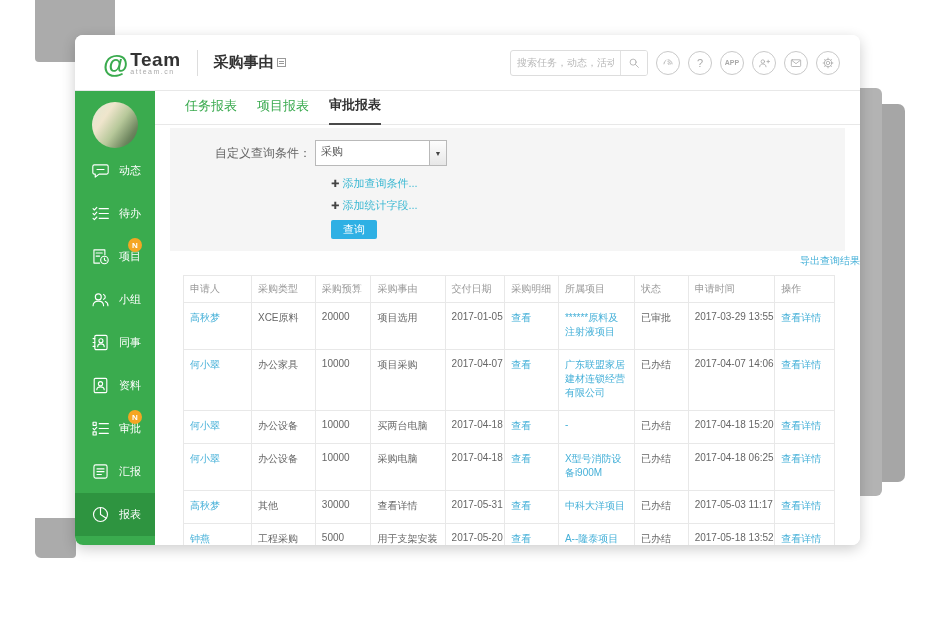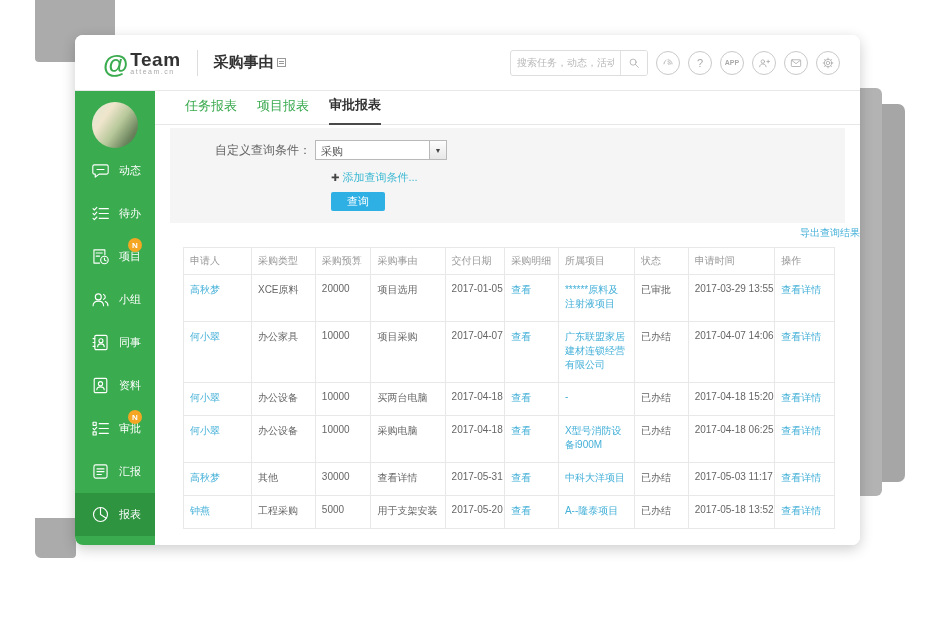--- a/index.html
+++ b/index.html
@@ -64,29 +64,29 @@
 
   
   .content { position:absolute; left:80px; top:56px; right:0; bottom:0; background:#fff; overflow:hidden; }
   .tabs { display:flex; align-items:flex-end; padding:0 0 0 30px; height:34px; border-bottom:1px solid #e8e8e8; }
   .tab { font-size:13px; color:#3aaa4f; margin-right:20px; padding-bottom:9px; cursor:pointer; }
   .tab.active { color:#333; font-weight:bold; border-bottom:2px solid #4a4a4a; margin-bottom:-1px; }
 
   .filter { margin:3px 15px 0 15px; background:#f5f5f5; padding:12px 0 12px 45px; }
   .filter-row1 { display:flex; align-items:center; }
   .filter-label { font-size:12px; color:#666; }
-  .select { display:inline-flex; width:132px; height:20px; border:1px solid #b9b9b9; background:#fff;
+  .select { display:inline-flex; width:132px; height:26px; border:1px solid #b9b9b9; background:#fff;
             margin-left:4px; cursor:pointer; }
   .select-val { flex:1; font-size:11px; color:#555; padding:3px 5px; white-space:nowrap; overflow:hidden; }
   .select-arrow { width:17px; border-left:1px solid #b9b9b9; background:linear-gradient(#fdfdfd,#e7e7e7);
                   display:flex; align-items:center; justify-content:center; font-size:7px; color:#444; }
   .filter-links { margin:10px 0 0 116px; }
   .add-link { font-size:11px; color:#3db9d3; cursor:pointer; display:block; margin-bottom:7px; }
   .add-link .plus { color:#444; font-weight:bold; margin-right:3px; font-size:10px; }
-  .query-btn { margin:4px 0 0 116px; width:54px; height:19px; background:#2eb0e4; border:0; border-radius:2px;
+  .query-btn { margin:4px 0 0 116px; width:46px; height:19px; background:#2eb0e4; border:0; border-radius:2px;
                color:#fff; font-size:11px; cursor:pointer; display:flex; align-items:center; justify-content:center; }
 
   .export-row { height:20px; display:flex; justify-content:flex-end; align-items:center; }
   .export-link { font-size:10px; color:#45b0d8; cursor:pointer; }
 
   .table-wrap { margin:4px 25px 0 28px; }
   table { width:100%; border-collapse:collapse; table-layout:fixed; }
   th,td { border:1px solid #e8e8e8; font-size:10px; text-align:left; vertical-align:top; word-wrap:break-word; }
   th { color:#999; font-weight:normal; padding:6px 6px; background:#fff; }
   td { color:#666; padding:8px 6px 10px 6px; }
@@ -262,20 +262,21 @@
       <div class="filter">
         <div class="filter-row1">
           <span class="filter-label">自定义查询条件：</span>
           <div class="select">
             <span class="select-val">采购</span>
             <span class="select-arrow">▼</span>
           </div>
         </div>
         <div class="filter-links">
           <span class="add-link"><span class="plus">✚</span><span>添加查询条件...</span></span>
+          <span class="add-link"><span class="plus">✚</span><span>添加统计字段...</span></span>
         </div>
         <div class="query-btn">查询</div>
       </div>
 
       <div class="export-row">
         <span class="export-link">导出查询结果</span>
       </div>
 
       <div class="table-wrap">
         <table>

